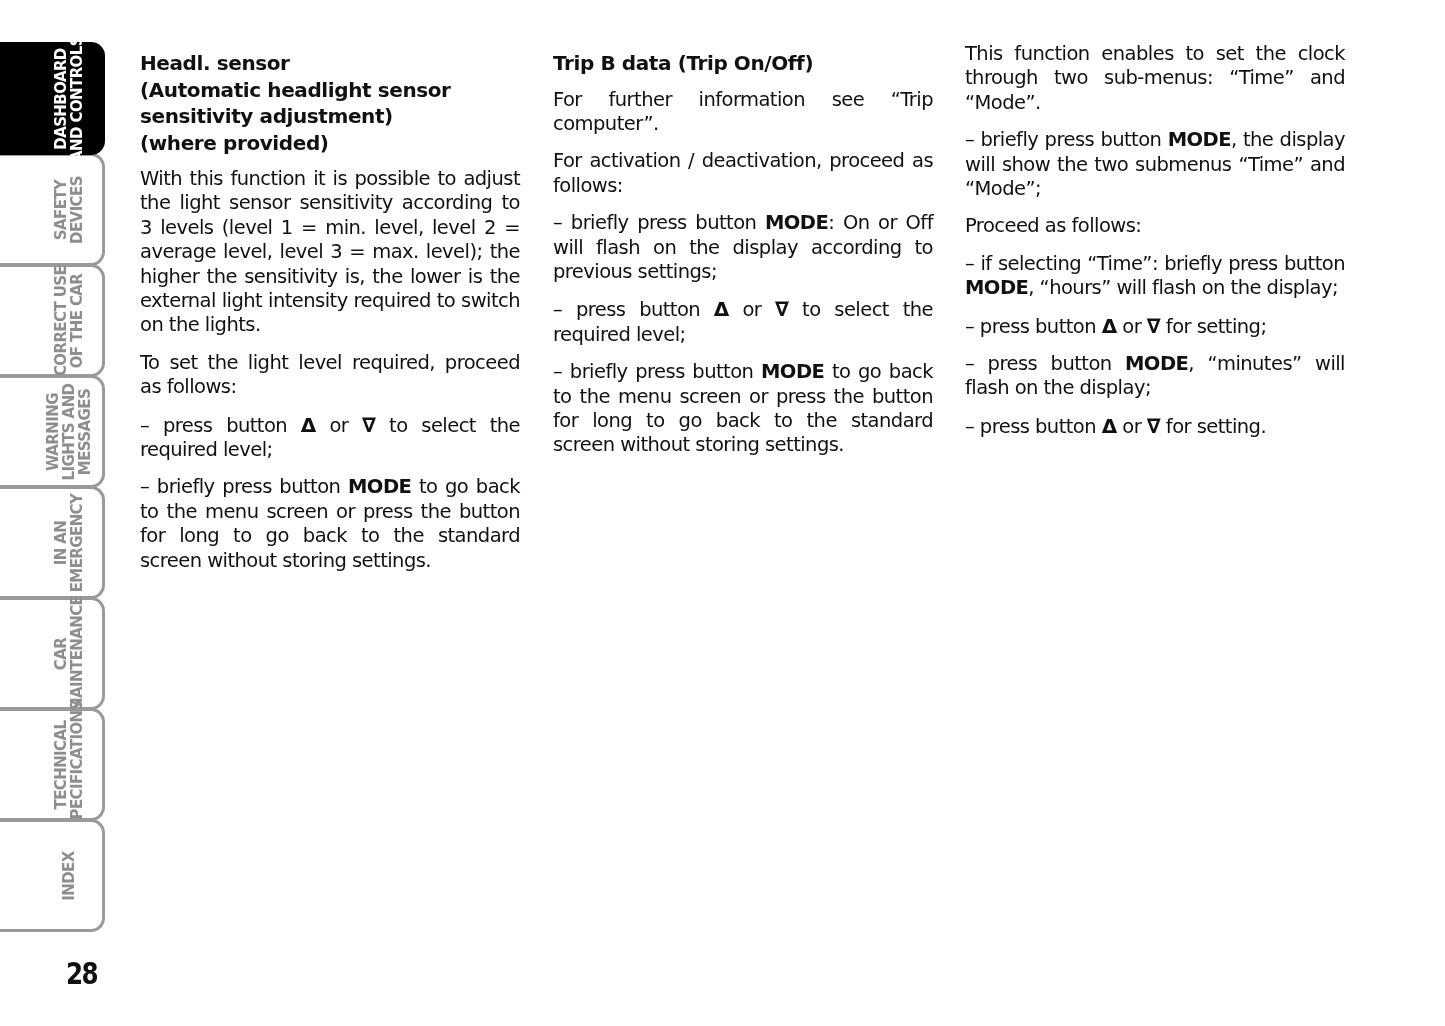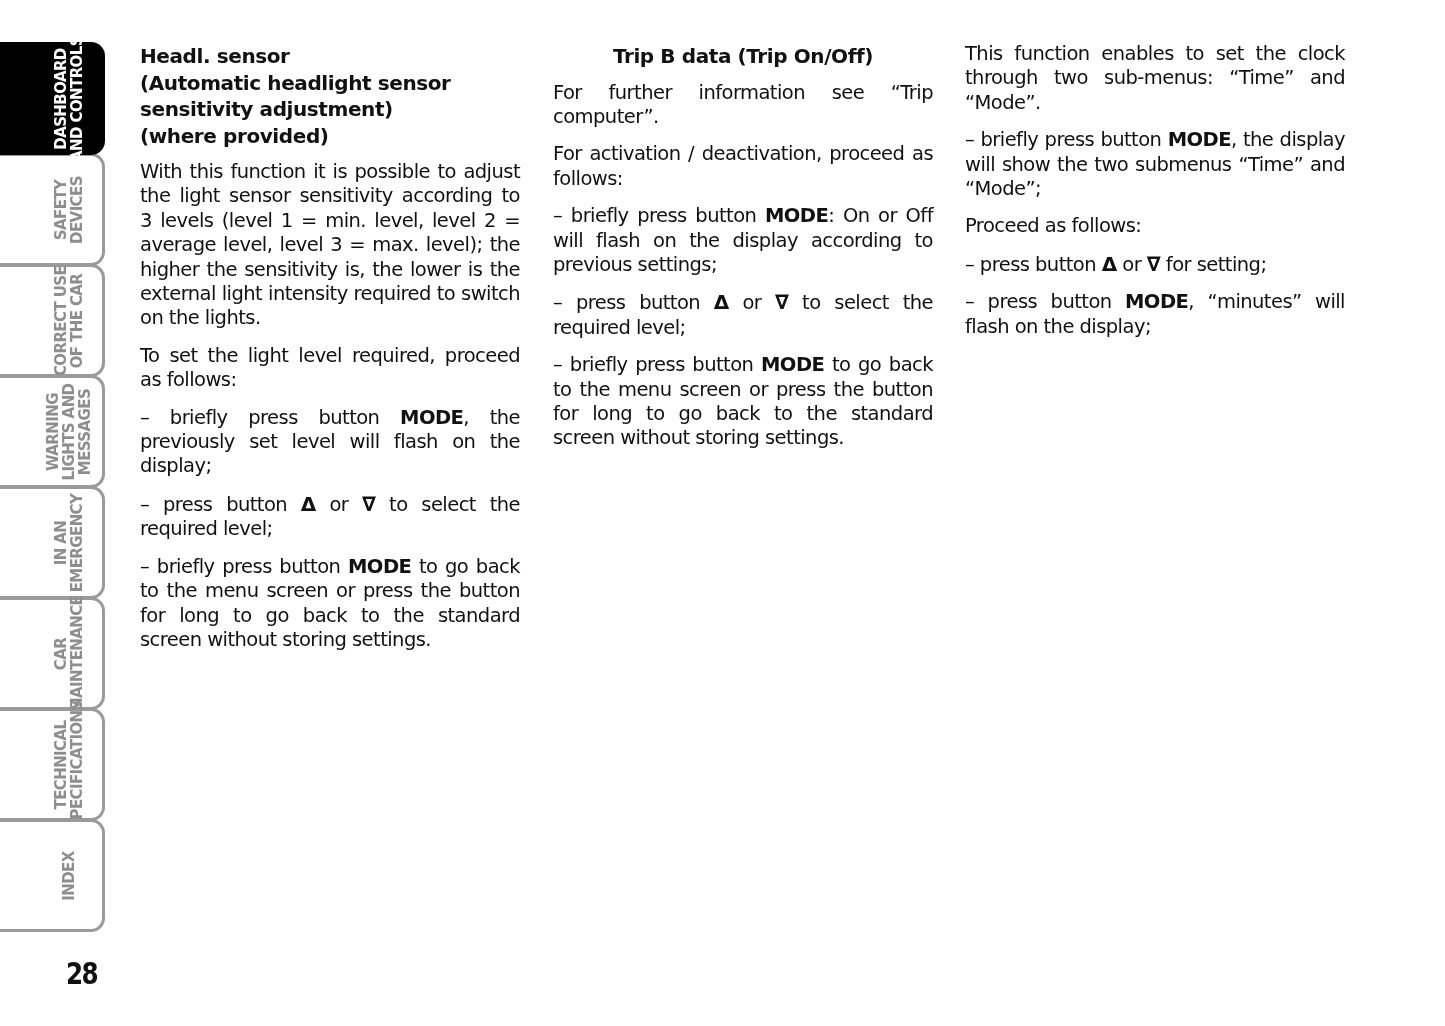--- a/index.html
+++ b/index.html
@@ -24,21 +24,21 @@
   .page-number { position: absolute; left: 66px; top: 956px; font-weight: bold;
                  font-size: 30px; letter-spacing: -2px; color: #111;
                  font-family: "DejaVu Sans", sans-serif; transform: scaleX(0.82); transform-origin: left; }
 
   
   .col { position: absolute; top: 42px; width: 380px; font-size: 19.5px; line-height: 24.4px;
          font-family: "DejaVu Sans", sans-serif; letter-spacing: -0.55px; }
   .col-1 { left: 140px; }
   .col-2 { left: 553px; }
   .col-3 { left: 965px; }
-  .heading { font-weight: bold; font-size: 20px; line-height: 26.5px; margin: 1px 0 11px 0;
+  .heading { font-weight: bold; font-size: 20px; line-height: 26.5px; margin: 8px 0 11px 0;
              letter-spacing: -0.4px; }
   .para { margin: 0 0 13px 0; text-align: justify; hyphens: none; }
   .b { font-weight: bold; }
   .sym { font-weight: bold; font-size: 20px; }
 </style>
 </head>
 <body>
 
 <nav class="tabs">
   <div class="tab active">
@@ -78,38 +78,39 @@
 <div class="page-number">28</div>
 
 <section class="col col-1">
   <h2 class="heading" style="white-space: pre-line;">Headl. sensor
 (Automatic headlight sensor
 sensitivity adjustment)
 (where provided)</h2>
   <div class="paras">
       <p class="para"><span>With this function it is possible to adjust the light sensor sensitivity according to 3 levels (level 1 = min. level, level 2 = average level, level 3 = max. level); the higher the sensitivity is, the lower is the external light intensity required to switch on the lights.</span></p>
       <p class="para"><span>To set the light level required, proceed as follows:</span></p>
-      <p class="para"><span>– briefly press button </span><span class="b">MODE</span><span>, the previously set level will flash on the display;</span></p>
       <p class="para"><span>– press button </span><span class="sym">Δ</span><span> or </span><span class="sym">∇</span><span> to select the required level;</span></p>
       <p class="para"><span>– briefly press button </span><span class="b">MODE</span><span> to go back to the menu screen or press the button for long to go back to the standard screen without storing settings.</span></p>
     </div>
 </section>
 
 <section class="col col-2">
-  <h2 class="heading" style="white-space: pre-line; text-align: center;">Trip B data (Trip On/Off)</h2>
+  <h2 class="heading" style="white-space: pre-line;">Trip B data (Trip On/Off)</h2>
   <div class="paras">
       <p class="para"><span>For further information see “Trip computer”.</span></p>
       <p class="para"><span>For activation / deactivation, proceed as follows:</span></p>
       <p class="para"><span>– briefly press button </span><span class="b">MODE</span><span>: On or Off will flash on the display according to previous settings;</span></p>
       <p class="para"><span>– press button </span><span class="sym">Δ</span><span> or </span><span class="sym">∇</span><span> to select the required level;</span></p>
       <p class="para"><span>– briefly press button </span><span class="b">MODE</span><span> to go back to the menu screen or press the button for long to go back to the standard screen without storing settings.</span></p>
     </div>
 </section>
 
 <section class="col col-3">
   <div class="paras">
       <p class="para"><span>This function enables to set the clock through two sub-menus: “Time” and “Mode”.</span></p>
       <p class="para"><span>– briefly press button </span><span class="b">MODE</span><span>, the display will show the two submenus “Time” and “Mode”;</span></p>
       <p class="para"><span>Proceed as follows:</span></p>
+      <p class="para"><span>– if selecting “Time”: briefly press button </span><span class="b">MODE</span><span>, “hours” will flash on the display;</span></p>
       <p class="para"><span>– press button </span><span class="sym">Δ</span><span> or </span><span class="sym">∇</span><span> for setting;</span></p>
       <p class="para"><span>– press button </span><span class="b">MODE</span><span>, “minutes” will flash on the display;</span></p>
+      <p class="para"><span>– press button </span><span class="sym">Δ</span><span> or </span><span class="sym">∇</span><span> for setting.</span></p>
     </div>
 </section>
 
 </body></html>

